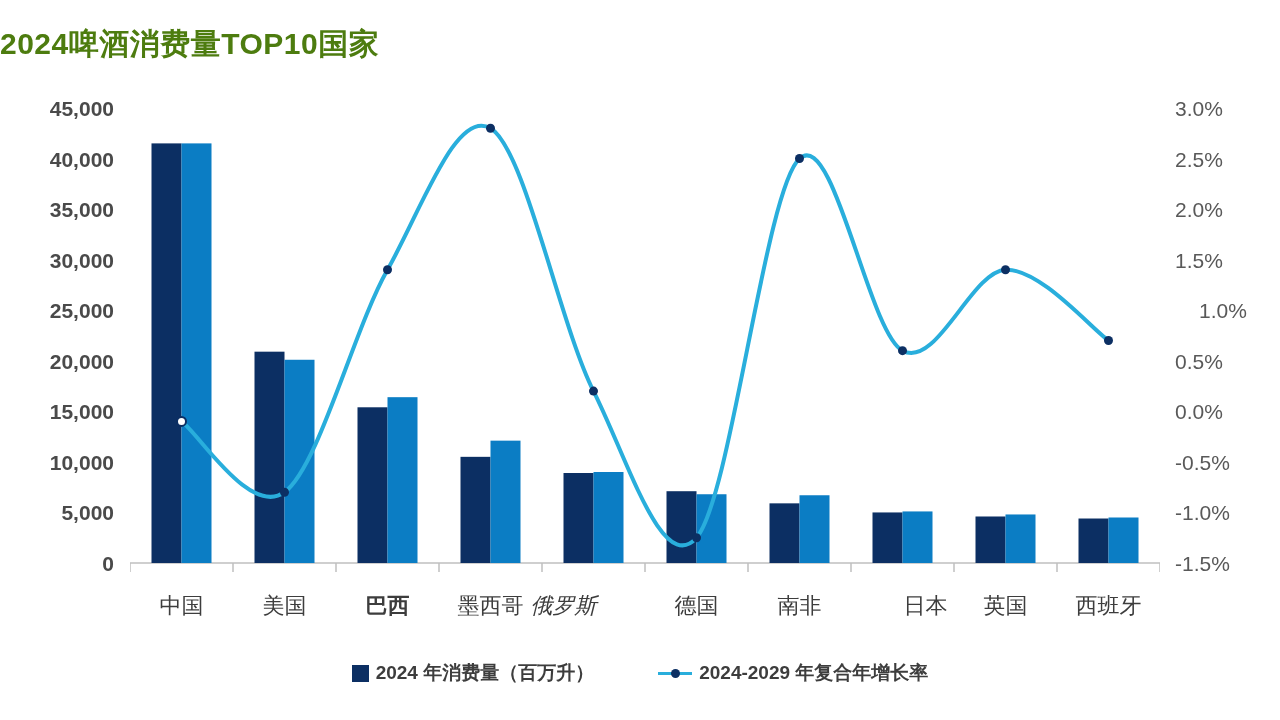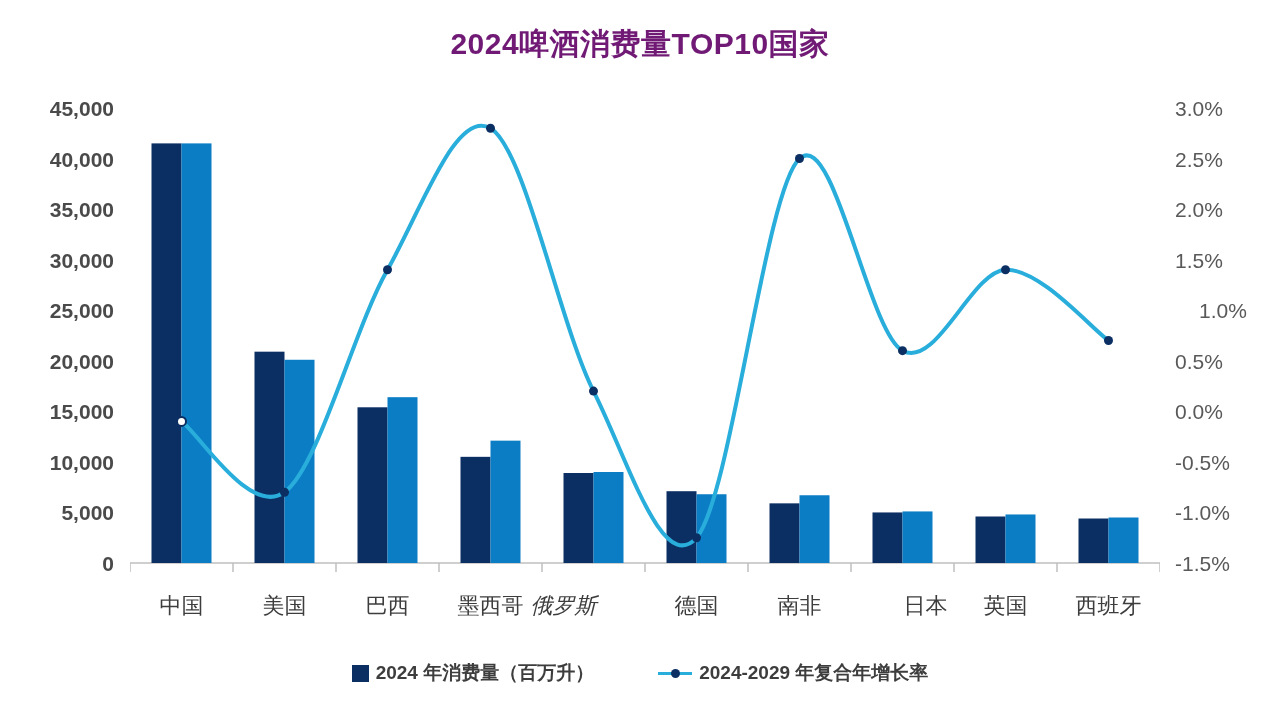--- a/index.html
+++ b/index.html
@@ -13,24 +13,23 @@
   #chart-root {
     position: relative;
     width: 1280px;
     height: 720px;
     background: #ffffff;
   }
   #chart-title {
     position: absolute;
     left: 0; top: 24px;
     width: 1280px;
-    text-align: center;
     font-size: 30px;
     font-weight: bold;
-    color: #701a75;
+    color: #4d7c0f;
     letter-spacing: 0.5px;
   }
   
   #plot {
     position: absolute;
     left: 130px; top: 108px;
     width: 1030px; height: 455px;
   }
   #plot-svg { position: absolute; left: 0; top: 0; }
   .y-left-labels, .y-right-labels { position: absolute; }
@@ -185,21 +184,21 @@
         <circle cx="669.5" cy="50.5555555555556" r="4.5" fill="#0C2F63"></circle>
         <circle cx="772.5" cy="242.66666666666666" r="4.5" fill="#0C2F63"></circle>
         <circle cx="875.5" cy="161.77777777777783" r="4.5" fill="#0C2F63"></circle>
         <circle cx="978.5" cy="232.55555555555554" r="4.5" fill="#0C2F63"></circle>
       </svg>
   </div>
 
   <div id="x-labels">
       <div class="xtick" style="left: 130px; width: 103px; top: 595px;">中国</div>
       <div class="xtick" style="left: 233px; width: 103px; top: 595px;">美国</div>
-      <div class="xtick" style="left: 336px; width: 103px; top: 595px;">巴西</div>
+      <div class="xtick" style="left: 336px; width: 103px; top: 595px; font-weight: bold;">巴西</div>
       <div class="xtick" style="left: 439px; width: 103px; top: 595px;">墨西哥</div>
       <div class="xtick" style="left: 512px; width: 103px; top: 595px; font-style: italic;">俄罗斯</div>
       <div class="xtick" style="left: 645px; width: 103px; top: 595px;">德国</div>
       <div class="xtick" style="left: 748px; width: 103px; top: 595px;">南非</div>
       <div class="xtick" style="left: 874px; width: 103px; top: 595px;">日本</div>
       <div class="xtick" style="left: 954px; width: 103px; top: 595px;">英国</div>
       <div class="xtick" style="left: 1057px; width: 103px; top: 595px;">西班牙</div>
     </div>
 
   <div id="legend">

